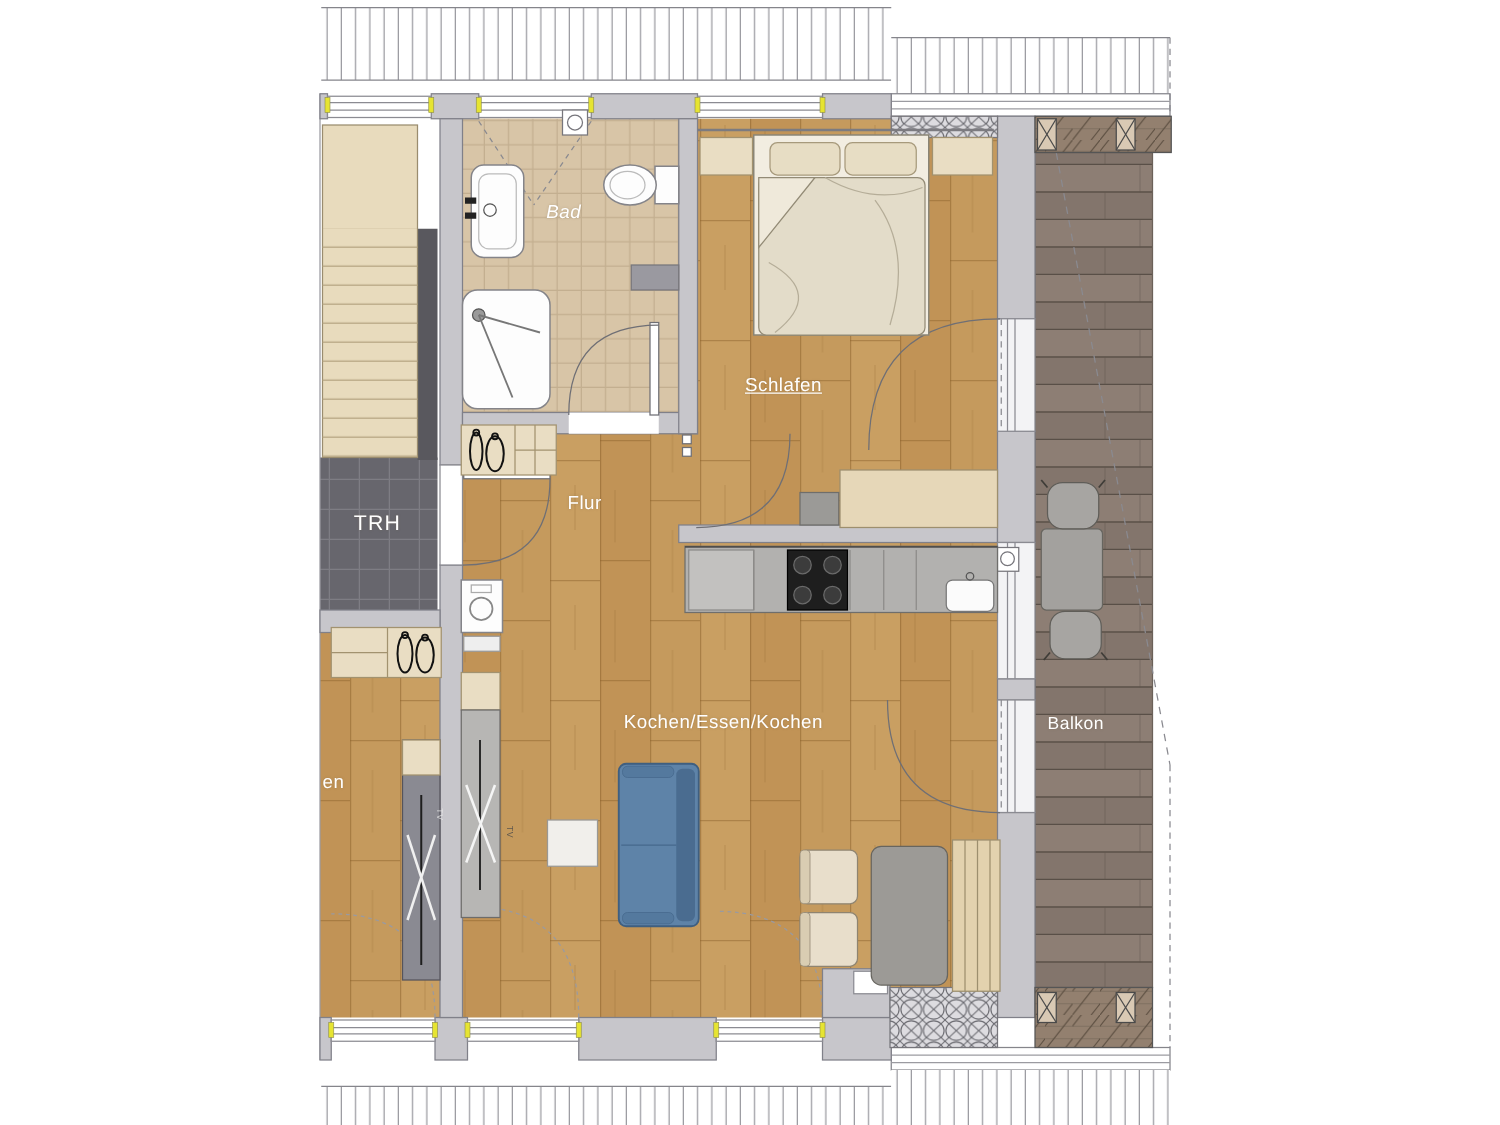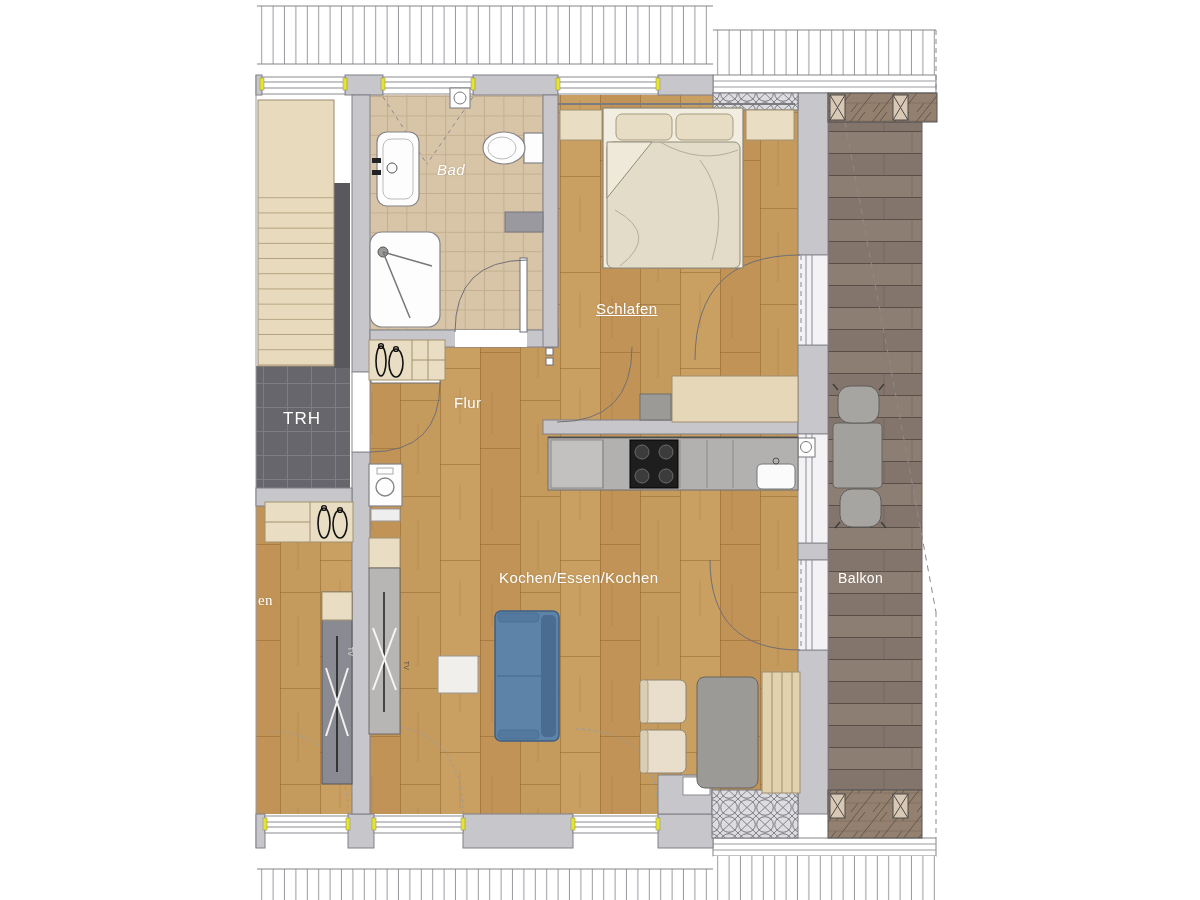--- a/index.html
+++ b/index.html
@@ -423,17 +423,17 @@
     </g>
   </g>
 </svg>
 
 <div class="lbl lbl-trh" style="left:283px;top:409px;">TRH</div>
 <div class="lbl" style="left:437px;top:161px;font-style:italic;">Bad</div>
 <div class="lbl" style="left:454px;top:394px;">Flur</div>
 <div class="lbl" style="left:596px;top:300px;text-decoration:underline;">Schlafen</div>
 <div class="lbl" style="left:499px;top:569px;">Kochen/Essen/Kochen</div>
 <div class="lbl" style="left:838px;top:570px;font-size:14px;">Balkon</div>
-<div class="lbl" style="left:258px;top:592px;font-family:Liberation Serif, serif;">en</div>
+<div class="lbl" style="left:258px;top:617px;">en</div>
 <div class="lbl lbl-tiny" style="left:402px;top:662px;">TV</div>
 <div class="lbl lbl-tiny lbl-tiny-light" style="left:346px;top:648px;">TV</div>
 
 </div>
 
 </body></html>

